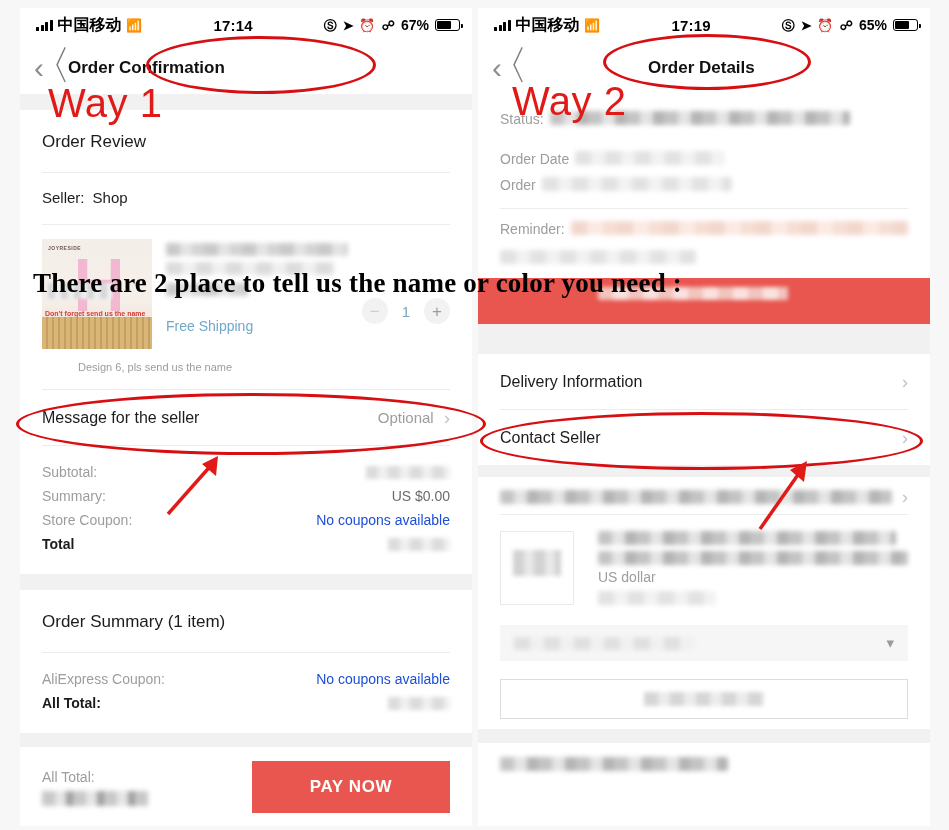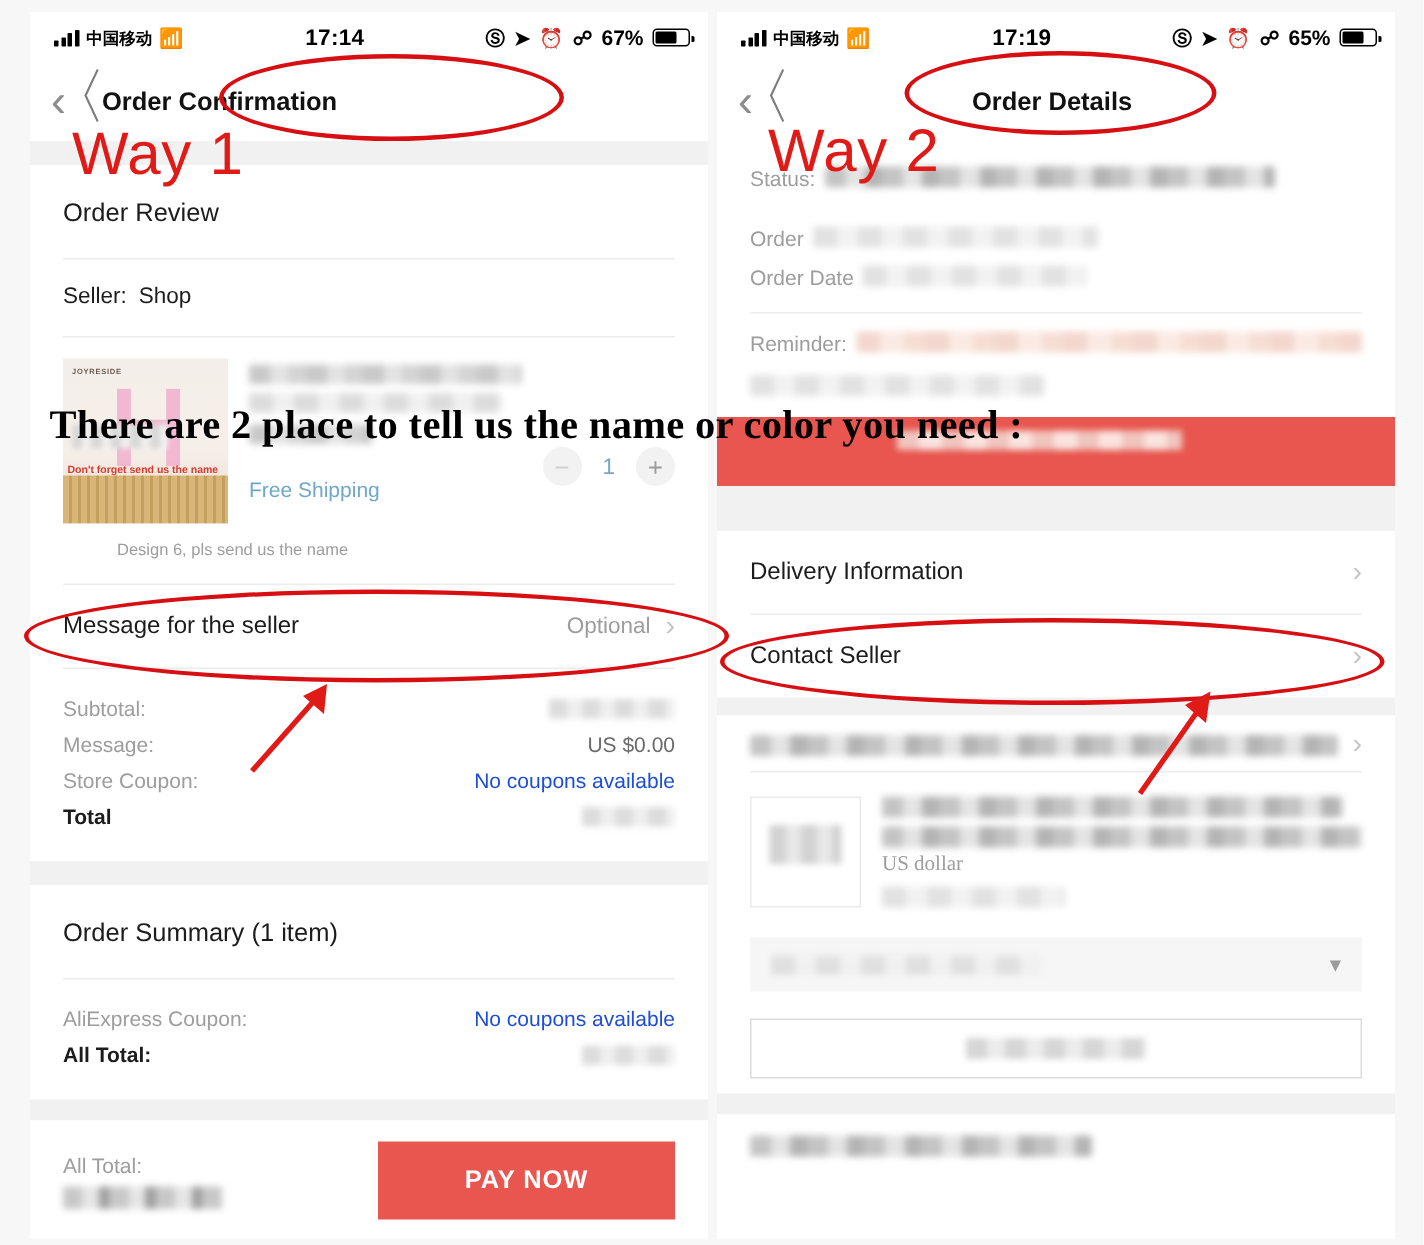--- a/index.html
+++ b/index.html
@@ -43,21 +43,21 @@
   .sb-left { display: flex; align-items: center; gap: 5px; }
   .sb-center { flex: 1; text-align: center; font-size: 15px; letter-spacing: .2px; }
   .sb-right { display: flex; align-items: center; gap: 6px; font-size: 14px; }
 
   .signal { display: inline-flex; align-items: flex-end; gap: 1.5px; height: 11px; }
   .signal i { display: block; width: 3px; background: #000; border-radius: .5px; }
   .signal i:nth-child(1){ height: 4px; }
   .signal i:nth-child(2){ height: 6px; }
   .signal i:nth-child(3){ height: 9px; }
   .signal i:nth-child(4){ height: 11px; }
-  .carrier { font-size: 11px; font-weight: bold; }
+  .carrier { font-size: 16px; font-weight: bold; }
   .wifi { font-size: 13px; }
 
   .batt {
     width: 25px; height: 12px;
     border: 1.4px solid #000; border-radius: 3px;
     position: relative; padding: 1.3px;
   }
   .batt::after {
     content:''; position:absolute; right:-3.5px; top:3.5px;
     width:2px; height:4px; background:#000; border-radius:0 1px 1px 0;
@@ -196,21 +196,21 @@
   .redbanner {
     background: #e8564f; height: 46px; margin: 14px 0 0;
     position: relative; overflow:hidden;
   }
   .redbanner .rb-blur {
     position:absolute; top:9px; left:120px; width:190px; height:13px;
     background: repeating-linear-gradient(90deg,#f0c5be 0 15px,#fae3df 15px 30px);
     filter: blur(2.2px);
   }
 
-  .thumb-row { display:flex; gap:14px; padding: 16px 0 6px; font-family: Liberation Serif, serif; }
+  .thumb-row { display:flex; gap:24px; padding: 16px 0 6px; }
   .thumb {
     width: 74px; height: 74px; border: 1px solid #e9e9e9; flex:none;
     position:relative; background:#fff;
   }
   .thumb .t-blur {
     position:absolute; top:18px; left:12px; width:48px; height:26px;
     background: repeating-linear-gradient(90deg,#d2d2d2 0 11px,#e8e8e8 11px 21px);
     filter: blur(2.2px);
   }
   .usd { font-size: 14px; color:#9d9d9d; padding: 4px 0 6px; }
@@ -331,21 +331,21 @@
         </span>
       </div>
       <div class="sep"></div>
 
       <div class="kv-pad">
         <div class="kv">
           <span class="k">Subtotal:</span>
           <span class="blur-val w3"></span>
         </div>
         <div class="kv">
-          <span class="k">Message:</span>
+          <span class="k">Summary:</span>
           <span class="v">US $0.00</span>
         </div>
         <div class="kv">
           <span class="k">Store Coupon:</span>
           <span class="v link">No coupons available</span>
         </div>
         <div class="kv bold">
           <span class="k">Total</span>
           <span class="blur-val w2"></span>
         </div>
@@ -416,26 +416,26 @@
       <span class="nav-title">Order Details</span>
     </div>
 
     <div class="card" style="padding-top:12px">
       <div class="kv-r">
         <span class="k">Status:</span>
         <span class="bar" style="flex:1;max-width:300px"></span>
       </div>
       <div style="height:14px"></div>
       <div class="kv-r">
+        <span class="k">Order Date</span>
+        <span class="bar soft" style="flex:1;max-width:150px"></span>
+      </div>
+      <div class="kv-r">
         <span class="k">Order</span>
         <span class="bar soft" style="flex:1;max-width:190px"></span>
-      </div>
-      <div class="kv-r">
-        <span class="k">Order Date</span>
-        <span class="bar soft" style="flex:1;max-width:150px"></span>
       </div>
       <div class="sep" style="margin-top:10px"></div>
       <div class="kv-r" style="padding-top:12px">
         <span class="k">Reminder:</span>
         <span class="bar warm" style="flex:1"></span>
       </div>
       <div class="bar soft" style="width:48%;margin-top:8px"></div>
     </div>
 
     <div class="redbanner">

